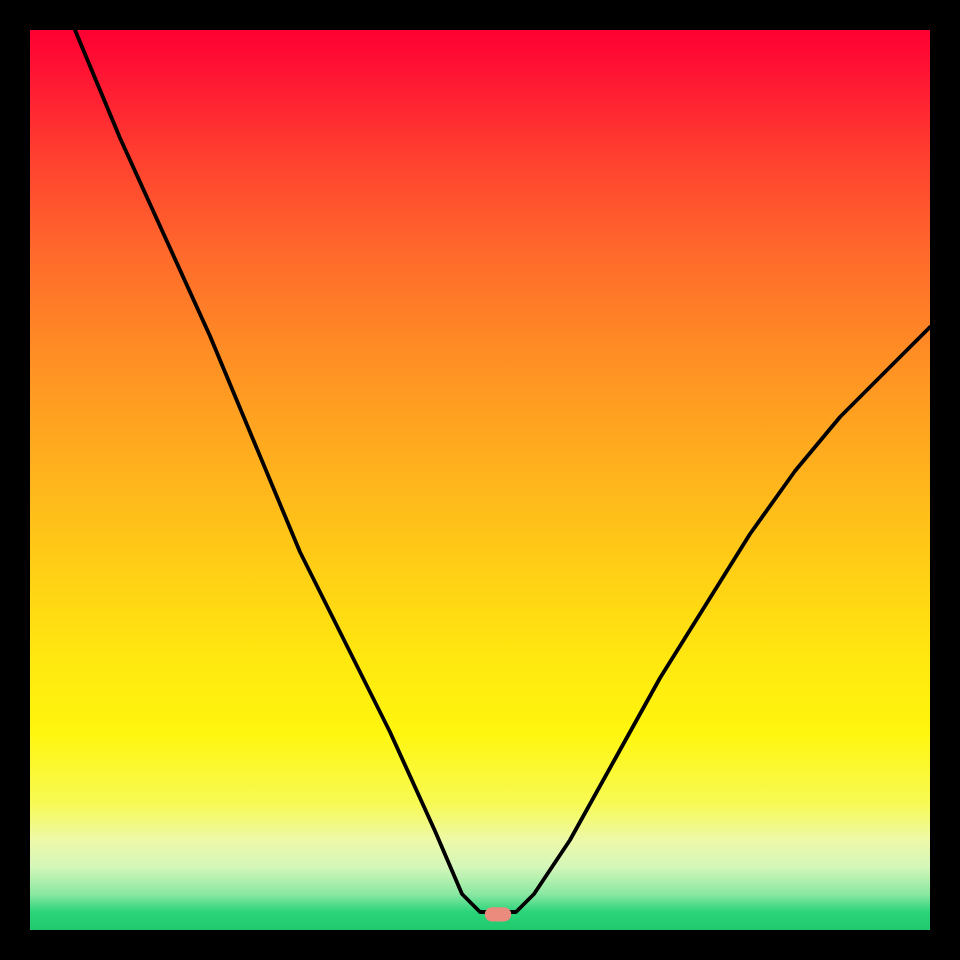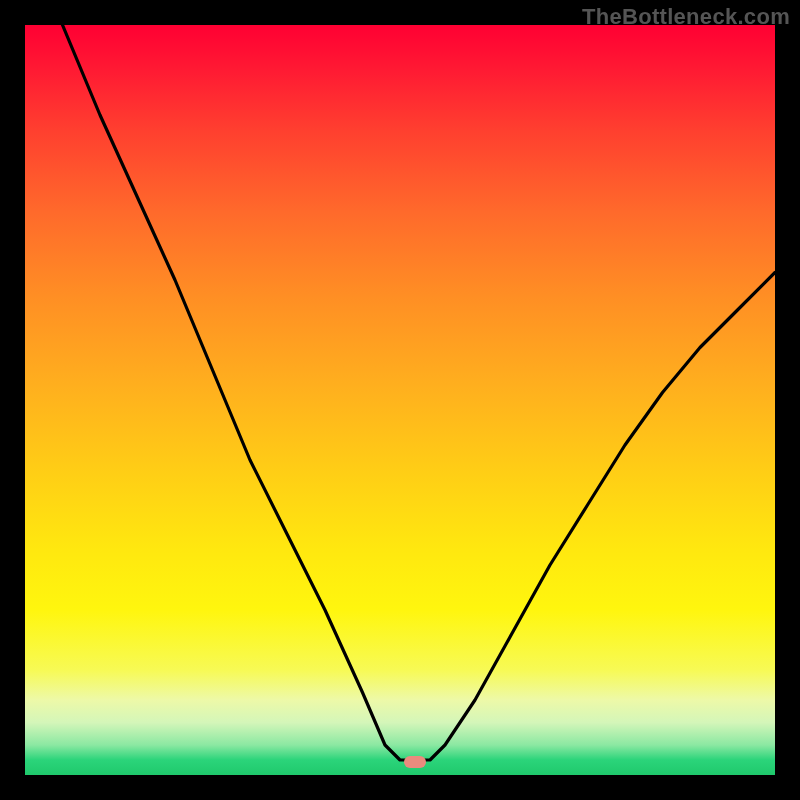--- a/index.html
+++ b/index.html
@@ -73,21 +73,20 @@
     background: #ea8b7e;
     transform: translate(-50%, -50%);
     z-index: 5;
   }
 </style>
 </head>
 <body>
 
 <div class="frame">
 
-  <div class="watermark">TheBottleneck.com</div>
 
   <div class="plot">
 
     <div class="gradient"></div>
 
     <svg id="curve-svg" class="curve-svg" viewBox="0 0 750 750" preserveAspectRatio="none">
       <path id="curve-path" d="M37.5 0.0 L75.0 90.0 L112.5 172.5 L150.0 255.0 L187.5 345.0 L225.0 435.0 L262.5 510.0 L300.0 585.0 L337.5 667.5 L360.0 720.0 L375.0 735.0 L390.0 735.0 L405.0 735.0 L420.0 720.0 L450.0 675.0 L487.5 607.5 L525.0 540.0 L562.5 480.0 L600.0 420.0 L637.5 367.5 L675.0 322.5 L712.5 285.0 L750.0 247.5" fill="none" stroke="#000" stroke-width="3.2" stroke-linejoin="round" stroke-linecap="round"></path>
     </svg>
 
     <div id="marker" class="marker" title="#ea8b7e" style="left: 390px; top: 737.25px; background: rgb(234, 139, 126);"></div>

